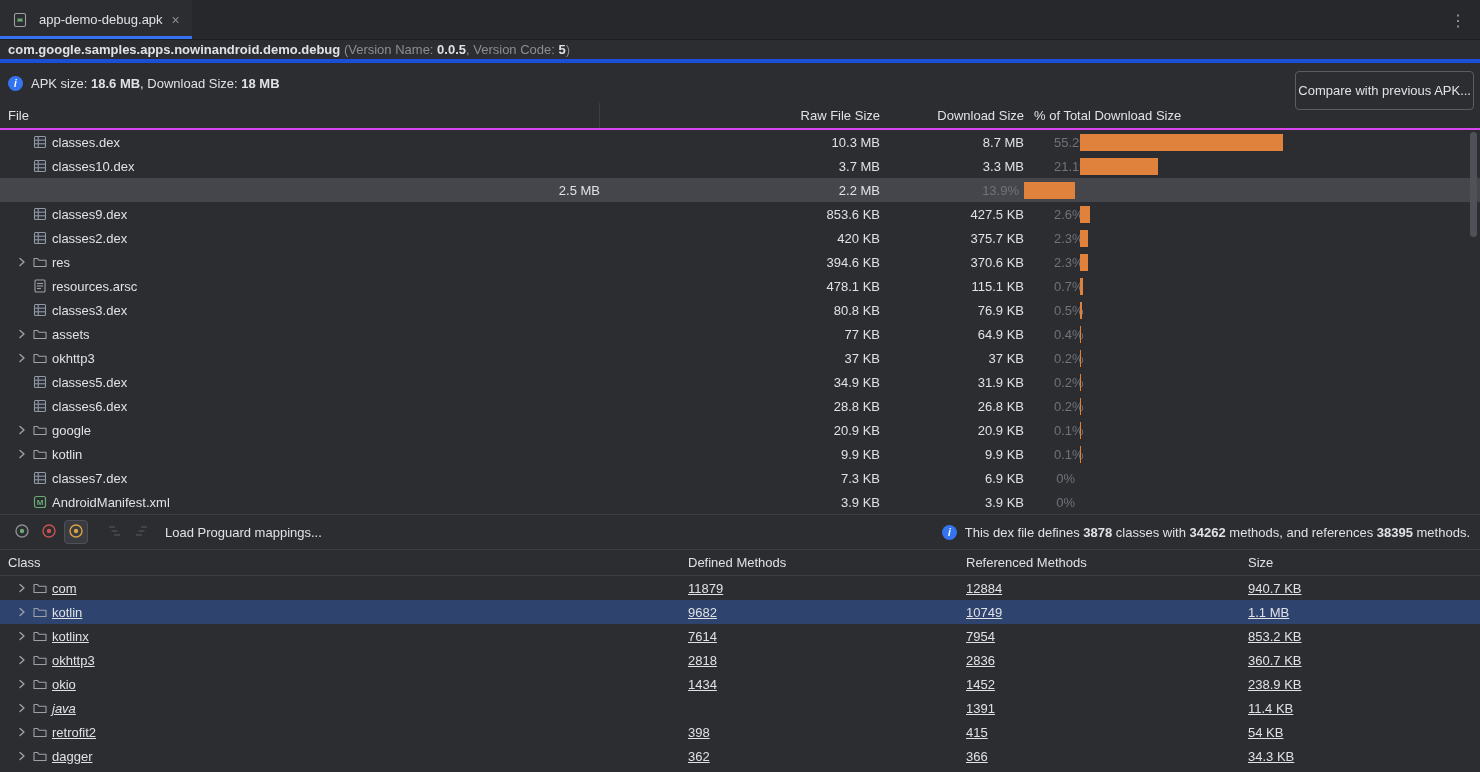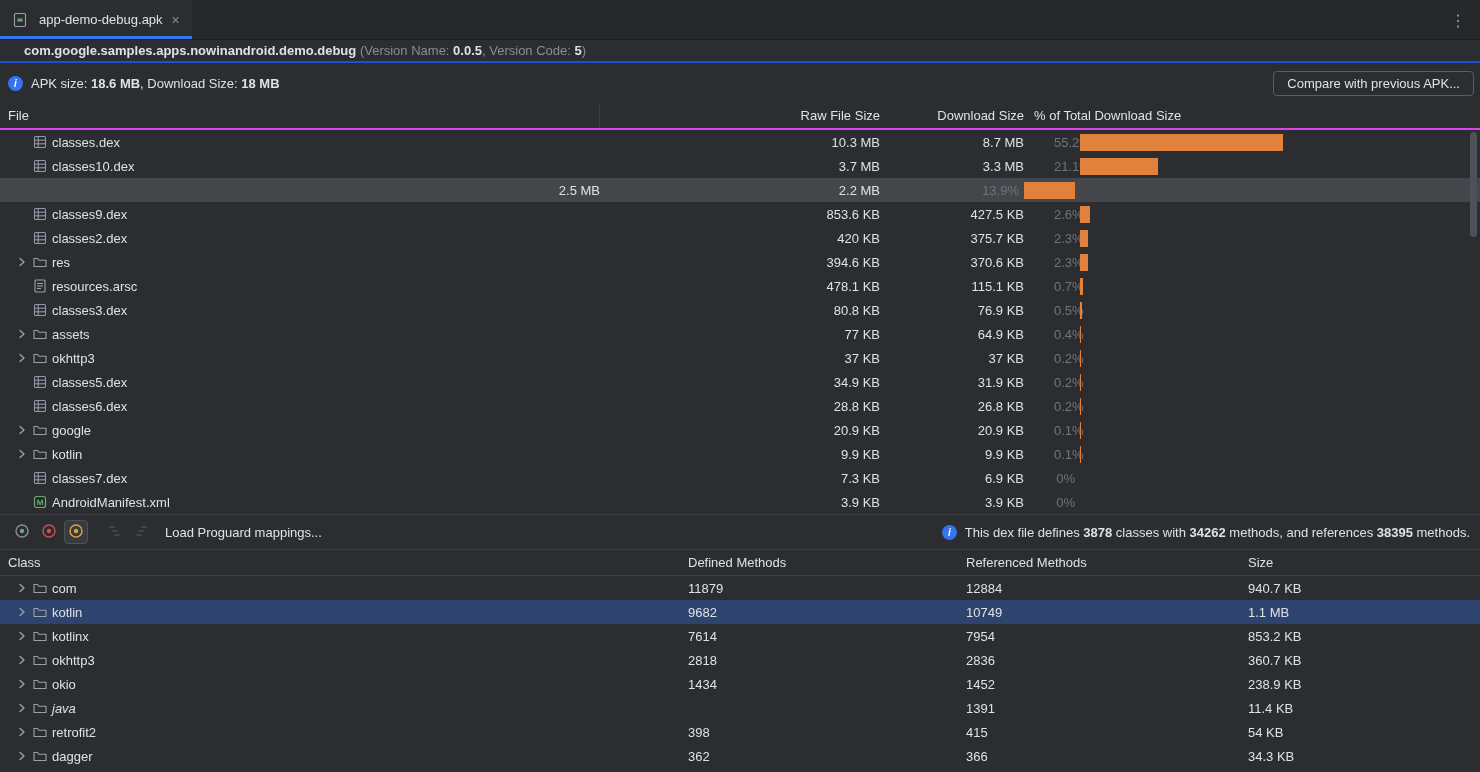--- a/index.html
+++ b/index.html
@@ -13,24 +13,24 @@
   b, .bold { font-weight:bold; }
 
   
   .tabbar { height:40px; display:flex; align-items:stretch; background:#27282c; border-bottom:1px solid #1e1f22; position:relative; }
   .tab { display:flex; align-items:center; gap:7px; padding:0 12px; background:#2b2d30; position:relative; cursor:default; }
   .tab .underline { position:absolute; left:0; right:0; bottom:0; height:3px; background:#3574f0; }
   .tab-close { color:#8a8d93; font-size:14px; margin-left:2px; line-height:1; }
   .tabbar-more { position:absolute; right:14px; top:0; height:40px; display:flex; align-items:center; color:#9da0a8; font-size:16px; }
 
   
-  .pkgline { height:23px; display:flex; align-items:center; padding:0 24px; border-bottom:2px solid #1d4ed8; white-space:pre; }
+  .pkgline { height:23px; display:flex; align-items:center; padding:0 8px; border-bottom:4px solid #1d4ed8; white-space:pre; }
   .summary { height:40px; display:flex; align-items:center; padding:0 8px; white-space:pre; position:relative; }
   .infoicon { display:inline-flex; align-items:center; justify-content:center; width:15px; height:15px; border-radius:50%; background:#3574f0; color:#fff; font-size:10px; font-weight:bold; font-style:italic; margin-right:8px; flex:none; }
-  .compare-btn { position:absolute; right:6px; top:8px; height:25px; padding:0 13px; background:transparent; border:1px solid #5a5d63; border-radius:4px; color:#dfe1e5; font-family:inherit; font-size:13px; }
+  .compare-btn { position:absolute; right:6px; top:8px; height:39px; padding:0 2px; background:transparent; border:1px solid #5a5d63; border-radius:4px; color:#dfe1e5; font-family:inherit; font-size:13px; }
 
   
   .file-header, .frow { display:grid; grid-template-columns:600px 280px 144px 56px 378px 1fr; align-items:center; }
   .file-header { height:27px; border-bottom:2px solid #d946ef; }
   .file-header .hfile { padding-left:8px; border-right:1px solid #3c3e43; height:100%; display:flex; align-items:center; }
   .file-header .num { text-align:right; }
   .file-header .pcthead { grid-column:4 / 6; padding-left:10px; text-align:left; }
   .file-body { height:384px; position:relative; }
   .frow { height:24px; }
   .frow.selected { background:#44464b; }
@@ -50,21 +50,21 @@
   .tbtn.disabled { opacity:.55; }
   .tgap { width:12px; }
   .loadmap { margin-left:8px; white-space:pre; }
   .dexinfo { margin-left:auto; display:flex; align-items:center; white-space:pre; }
 
   
   .class-header, .crow { display:grid; grid-template-columns:680px 278px 282px 1fr; align-items:center; }
   .class-header { height:26px; border-bottom:1px solid #3c3e43; }
   .class-header .hc { padding-left:8px; }
   .class-header .hc.first { padding-left:8px; }
-  .class-body { height:196px; }
+  .class-body { height:196px;text-decoration:underline; }
   .crow { height:24px; }
   .crow.selected { background:#2e436e; }
   .crow .cval { padding-left:8px; }
   .clabel.italic { font-style:italic; }
 </style>
 </head>
 <body>
 
 <div class="tabbar">
   <div class="tab">

